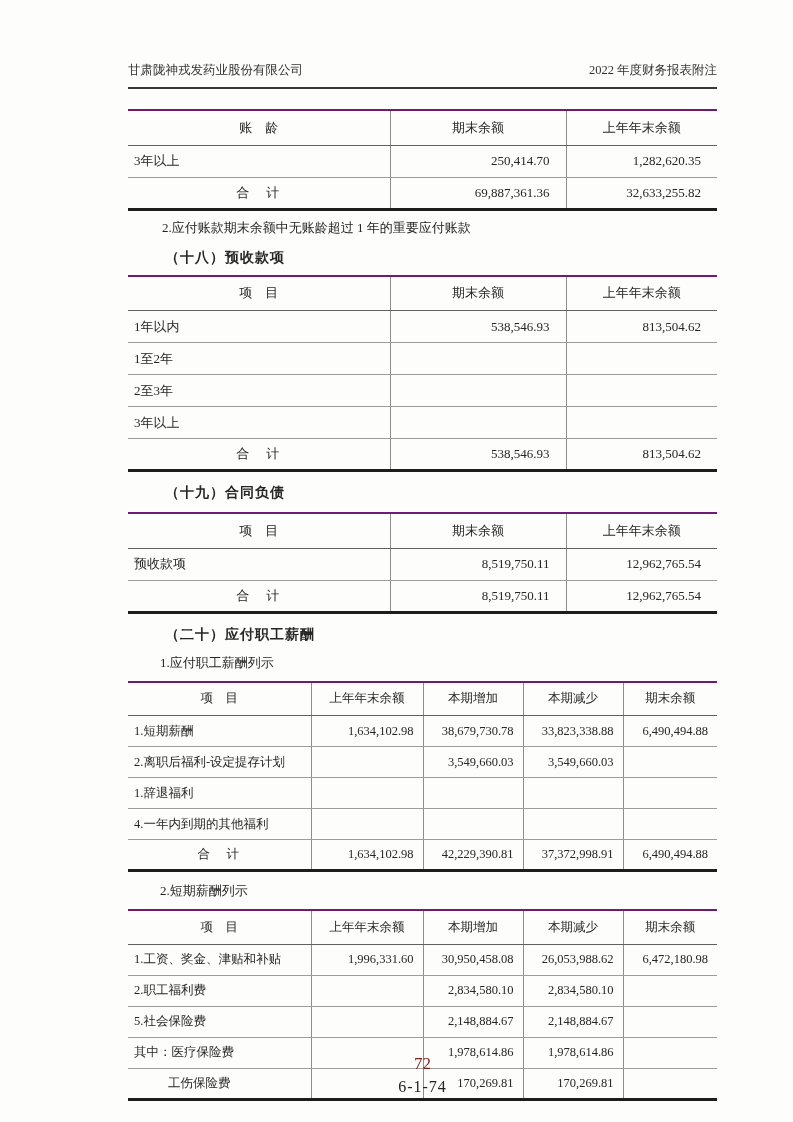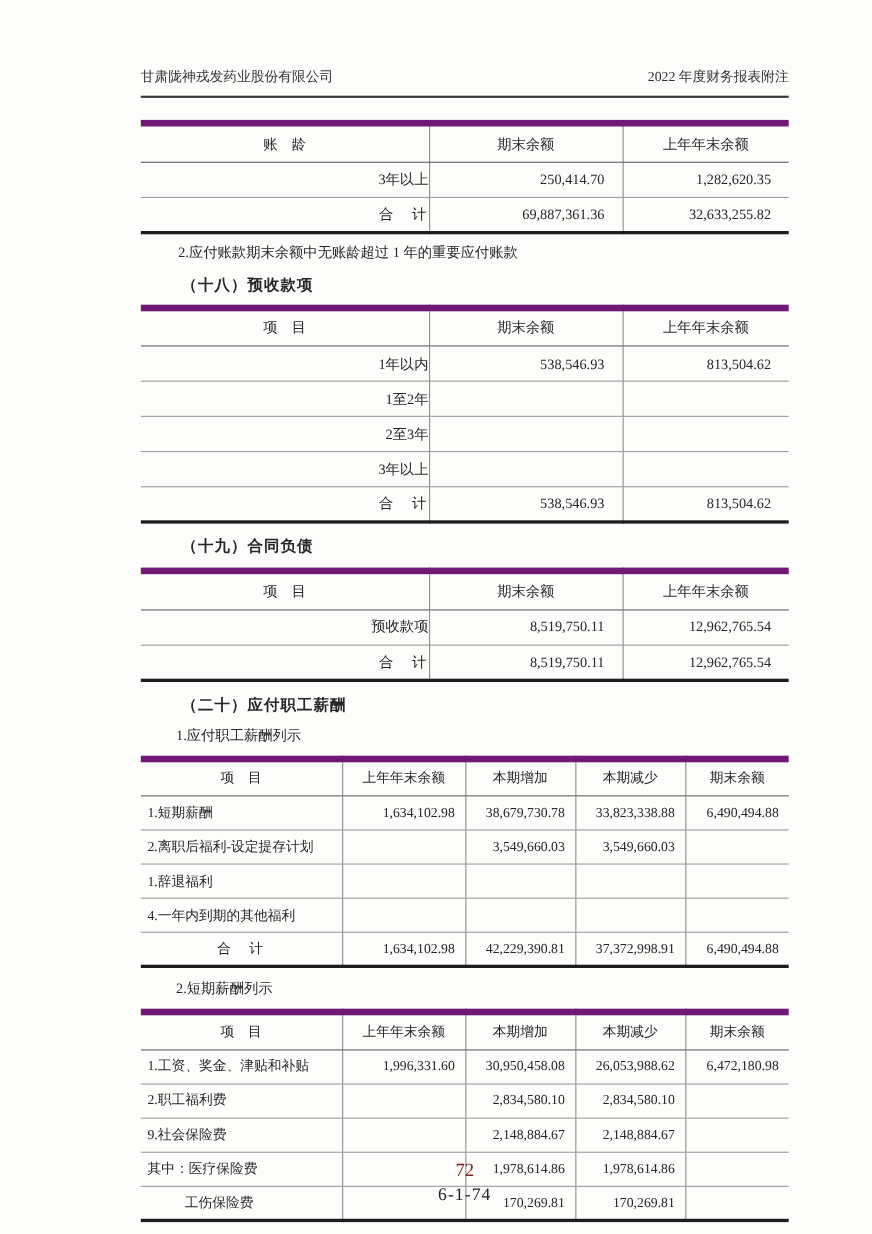--- a/index.html
+++ b/index.html
@@ -46,37 +46,37 @@
   .sub-title {
     font-size: 13px;
     padding-left: 32px;
     margin-top: 10px;
   }
   
   table {
     width: 100%;
     border-collapse: collapse;
     table-layout: fixed;
-    border-top: 6px solid #701a75;
+    border-top: 2px solid #701a75;
     border-bottom: 3px solid #1d1d1d;
   }
   th, td {
     border-right: 1px solid #8d8d8d;
     vertical-align: middle;
     font-weight: normal;
     overflow: hidden;
     white-space: nowrap;
   }
   th:last-child, td:last-child { border-right: none; }
   thead th { border-bottom: 1.5px solid #5f5f5f; text-align: center; }
   tbody td { border-bottom: 1px solid #9c9c9c; }
   tbody tr:last-child td { border-bottom: none; }
   .t3 { margin-top: 20px; font-size: 13px; }
   .t3 th { height: 35px; }
-  .t3 td { height: 32px; text-align: right; }
+  .t3 td { height: 32px; }
   .t5 { margin-top: 8px; font-size: 12.5px; }
   .t5 th { height: 34px; }
   .t5 td { height: 31px; }
   .lbl { text-align: left; padding-left: 6px; }
   .ctr { text-align: center; letter-spacing: 2px; }
   .num { text-align: right; padding-right: 16px; }
   .t5 .num { padding-right: 9px; }
   .indent { padding-left: 40px; }
   .mt-t2 { margin-top: 8px; }
   .mt-t3 { margin-top: 10px; }
@@ -291,21 +291,21 @@
         <td class="num">6,472,180.98</td>
       </tr>
       <tr>
         <td class="lbl">2.职工福利费</td>
         <td class="num"></td>
         <td class="num">2,834,580.10</td>
         <td class="num">2,834,580.10</td>
         <td class="num"></td>
       </tr>
       <tr>
-        <td class="lbl">9.社会保险费</td>
+        <td class="lbl">5.社会保险费</td>
         <td class="num"></td>
         <td class="num">2,148,884.67</td>
         <td class="num">2,148,884.67</td>
         <td class="num"></td>
       </tr>
       <tr>
         <td class="lbl">其中：医疗保险费</td>
         <td class="num"></td>
         <td class="num">1,978,614.86</td>
         <td class="num">1,978,614.86</td>

